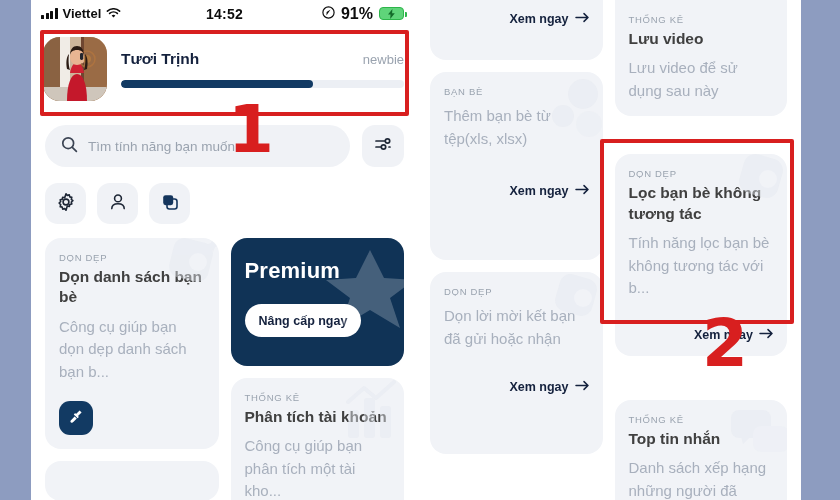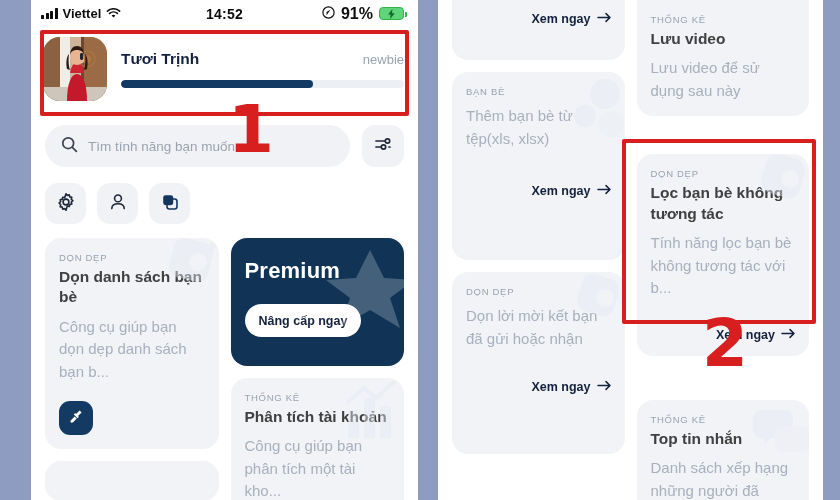--- a/index.html
+++ b/index.html
@@ -10,21 +10,21 @@
     background: #8d9cc0;
   }
   .stage { position: relative; width: 840px; height: 500px; background: #8d9cc0; }
 
   
   .panel {
     position: absolute; top: 0; height: 500px;
     background: #ffffff; overflow: hidden;
   }
   #panel-left  { left: 31px;  width: 387px; }
-  #panel-right { left: 438px; width: 385px; }
+  #panel-right { left: 416px; width: 385px; }
 
   
   .statusbar {
     position: relative; height: 27px; width: 100%;
     display: flex; align-items: center; padding: 0 14px 0 10px;
     background: #ffffff;
   }
   .sb-left { display: flex; align-items: center; gap: 5px; }
   .sb-center {
     position: absolute; left: 0; right: 0; text-align: center;

